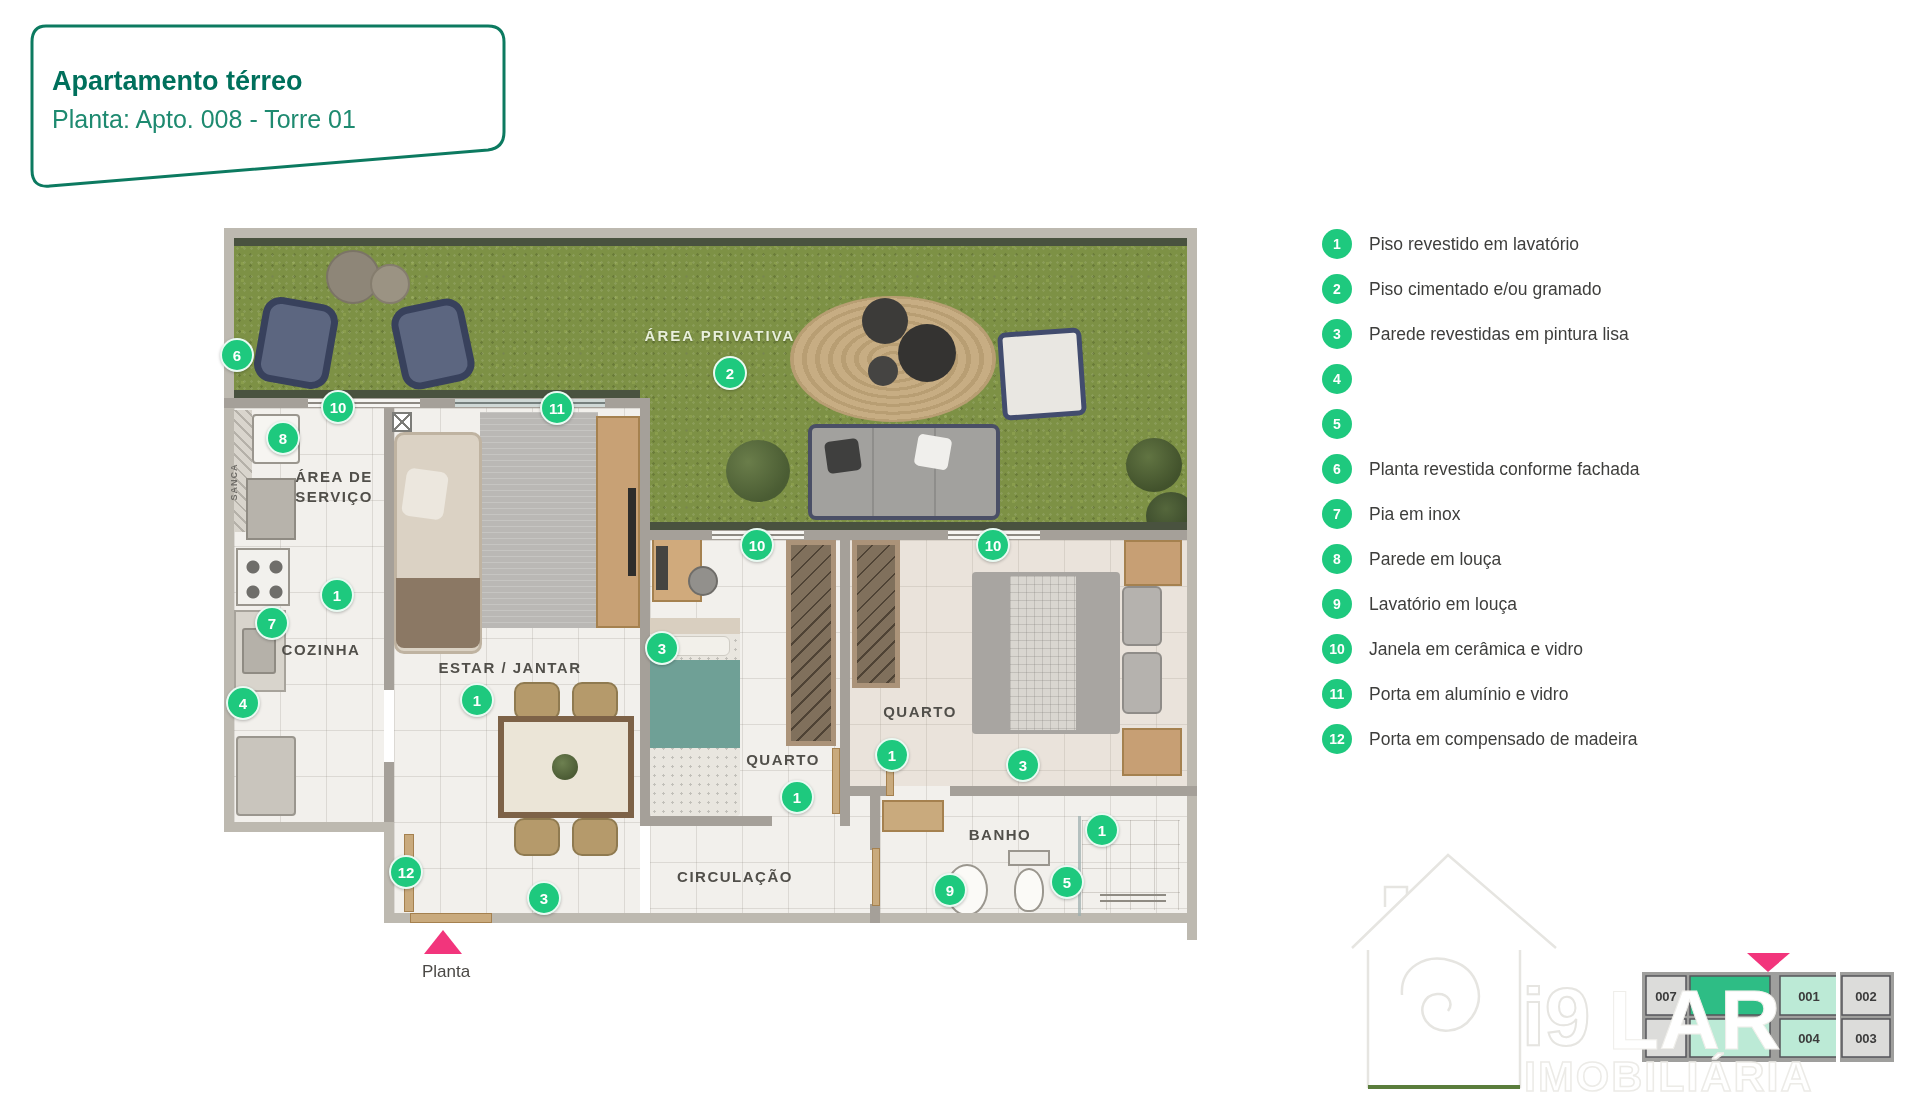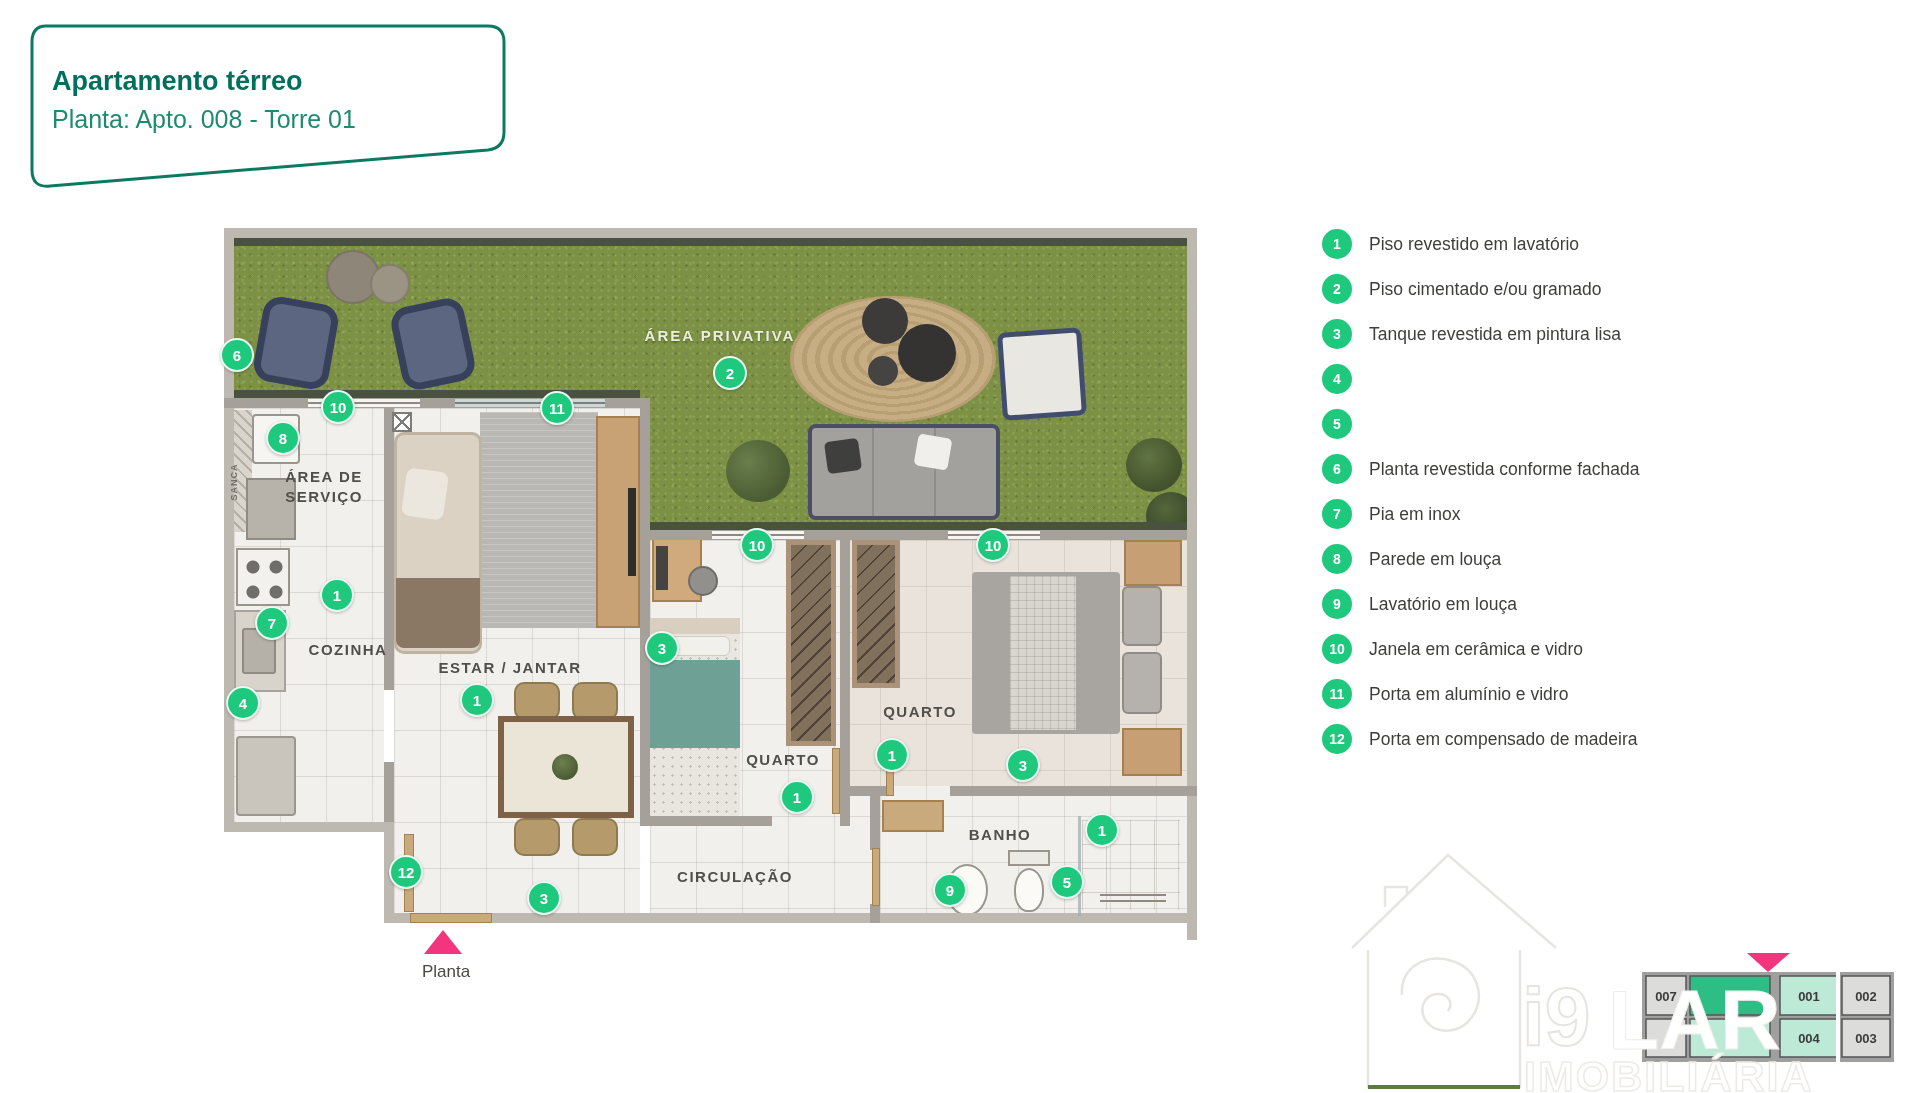--- a/index.html
+++ b/index.html
@@ -165,25 +165,25 @@
   <div class="glass" style="left:1078px;top:816px;width:3px;height:100px;"></div>
 
   <div class="door" style="left:404px;top:834px;width:10px;height:78px;"></div>
   <div class="door" style="left:832px;top:748px;width:8px;height:66px;"></div>
   <div class="door" style="left:886px;top:740px;width:8px;height:56px;"></div>
   <div class="door" style="left:872px;top:848px;width:8px;height:58px;"></div>
 
   <div class="f" style="left:392px;top:412px;width:20px;height:20px;background:#fff;border:2px solid #7c7c78;background-image:linear-gradient(45deg,transparent 44%,#7c7c78 44% 56%,transparent 56%),linear-gradient(-45deg,transparent 44%,#7c7c78 44% 56%,transparent 56%);"></div>
 
   <div class="rlabel light" style="left:720px;top:335px;">ÁREA PRIVATIVA</div>
-  <div class="rlabel" style="left:324px;top:486px;line-height:1.3;">
+  <div class="rlabel" style="left:334px;top:486px;line-height:1.3;">
     <span style="display:block;">ÁREA DE</span>
     <span style="display:block;">SERVIÇO</span>
   </div>
-  <div class="rlabel" style="left:348px;top:649px;">COZINHA</div>
+  <div class="rlabel" style="left:321px;top:649px;">COZINHA</div>
   <div class="rlabel" style="left:510px;top:667px;">ESTAR / JANTAR</div>
   <div class="rlabel" style="left:783px;top:759px;">QUARTO</div>
   <div class="rlabel" style="left:920px;top:711px;">QUARTO</div>
   <div class="rlabel" style="left:1000px;top:834px;">BANHO</div>
   <div class="rlabel" style="left:735px;top:876px;">CIRCULAÇÃO</div>
   <div class="vert" style="left:234px;top:482px;">SANCA</div>
 
   <div class="mk" style="left:237px;top:355px;">
       <span>6</span>
     </div>
@@ -252,21 +252,21 @@
     <div class="lg-row">
         <div class="lg-badge">1</div>
         <div class="lg-text">Piso revestido em lavatório</div>
       </div>
     <div class="lg-row">
         <div class="lg-badge">2</div>
         <div class="lg-text">Piso cimentado e/ou gramado</div>
       </div>
     <div class="lg-row">
         <div class="lg-badge">3</div>
-        <div class="lg-text">Tanque revestida em pintura lisa</div>
+        <div class="lg-text">Parede revestidas em pintura lisa</div>
       </div>
     <div class="lg-row">
         <div class="lg-badge">4</div>
       </div>
     <div class="lg-row">
         <div class="lg-badge">5</div>
       </div>
     <div class="lg-row">
         <div class="lg-badge">6</div>
         <div class="lg-text">Planta revestida conforme fachada</div>

